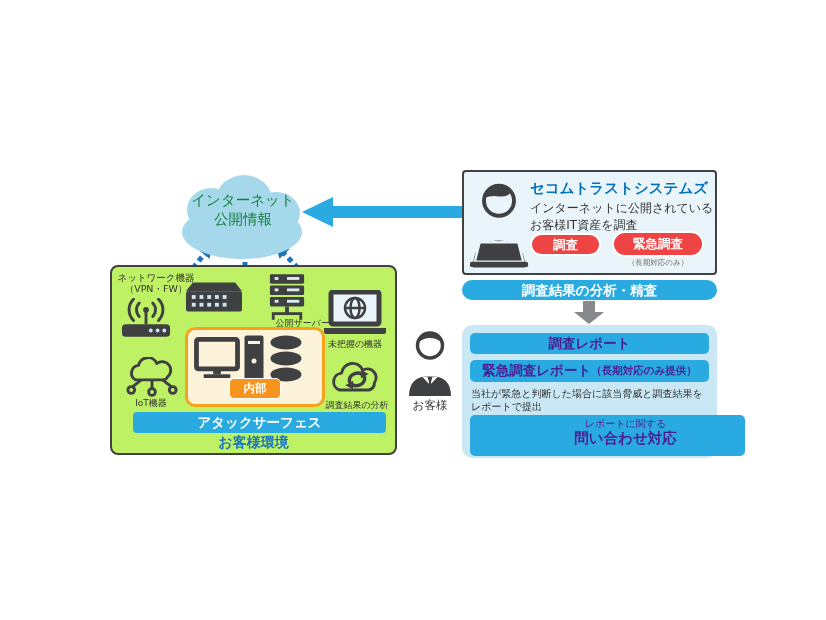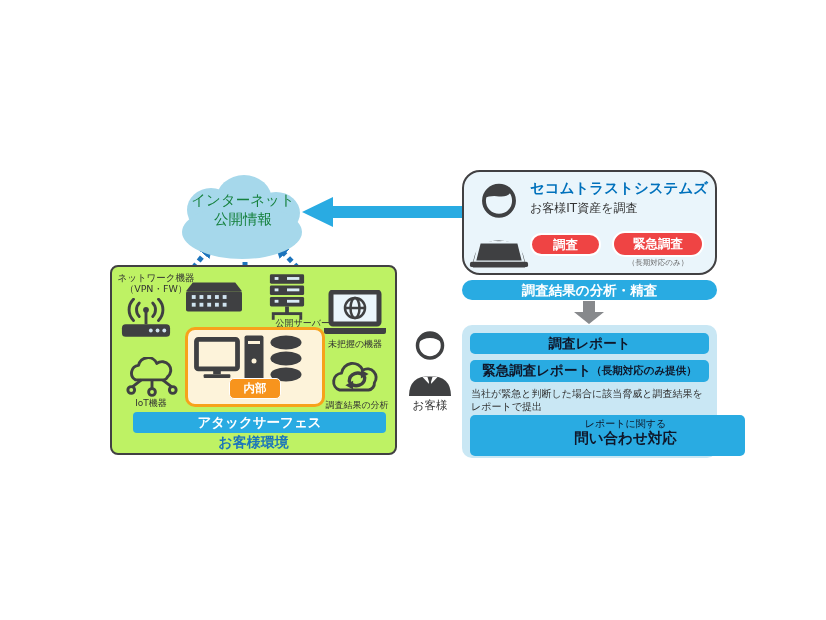--- a/index.html
+++ b/index.html
@@ -39,37 +39,37 @@
   #attack-bar{left:21px;top:145px;width:253px;height:21px;background:#29abe2;
     border-radius:4px;color:#fff;font-weight:bold;font-size:13.5px;
     text-align:center;line-height:21px;}
   #env-title{left:0;top:167px;width:100%;text-align:center;color:#1b75bc;
     font-weight:bold;font-size:14px;}
   
   #customer{left:404px;top:330px;width:52px;text-align:center;}
   #customer-label{font-size:11.5px;color:#333;margin-top:2px;}
   
   #provider-box{left:462px;top:170px;width:255px;height:105px;background:#eaf5fb;
-    border:2px solid #414042;border-radius:18px;}
+    border:2px solid #414042;border-radius:4px;}
   #provider-person-icon{left:4px;top:7px;width:62px;height:90px;}
   #provider-title{left:66px;top:7px;width:186px;font-size:14.5px;font-weight:bold;color:#0071bc;}
   #provider-desc{left:66px;top:28px;width:186px;font-size:12px;color:#333;line-height:16.5px;}
   .pill-btn{background:#ef4444;border:2px solid #fff;border-radius:14px;color:#fff;
     font-weight:bold;text-align:center;}
   #survey-btn{left:66px;top:61px;width:71px;height:23px;font-size:12.5px;line-height:19px;}
   #emergency-btn{left:148px;top:59px;width:92px;height:26px;font-size:12.5px;line-height:22px;}
   #emergency-note{left:148px;top:86px;width:92px;text-align:center;font-size:7.5px;color:#666;}
   
   #analysis-bar{left:462px;top:280px;width:255px;height:20px;background:#29abe2;
     border-radius:10px;color:#fff;font-weight:bold;font-size:13.5px;
     text-align:center;line-height:20px;}
   
   #report-panel{left:462px;top:325px;width:255px;height:133px;background:#c9e7f4;border-radius:10px;}
   .report-bar{position:absolute;left:8px;width:239px;background:#29abe2;border-radius:5px;
-    color:#0f172a;font-weight:bold;text-align:center;}
+    color:#4c1d95;font-weight:bold;text-align:center;}
   #report-bar1{top:8px;height:21px;font-size:13.5px;line-height:21px;}
   #report-bar2{top:35px;height:22px;display:flex;align-items:center;justify-content:center;}
   #report-bar2 .main{font-size:13.5px;}
   #report-bar2 .suffix{font-size:10.5px;}
   #report-note{position:absolute;left:9px;top:62px;width:242px;font-size:10px;color:#333;
     line-height:13px;white-space:pre-line;}
   #report-bar3{top:90px;height:37px;line-height:1;padding-top:4px;padding-left:36px;}
   #report-bar3 .line1{font-size:10px;font-weight:normal;display:block;margin-bottom:2px;}
   #report-bar3 .line2{font-size:14.5px;display:block;}
 </style>
@@ -247,20 +247,21 @@
       <circle cx="32" cy="21" r="15.5" fill="#eaf5fb" stroke="#3f4042" stroke-width="4"></circle>
       <path d="M17,18 a15.5,15.5 0 0 1 28,-7 q-3,6.5 -13,5.5 q-9,-1 -15,1.5 z" fill="#3f4042"></path>
       <path d="M5,90 q0,-28 27,-28 q27,0 27,28 z" fill="#3f4042"></path>
       <polygon points="24,62.5 40,62.5 32,71" fill="#fff"></polygon>
       <polygon points="29.5,63 34.5,63 33,68 34,76 32,79 30,76 31,68" fill="#3f4042"></polygon>
       <polygon points="12,64 52,64 57,84 7,84" fill="#3f4042" stroke="#eaf5fb" stroke-width="2.5"></polygon>
       <rect x="2" y="84" width="60" height="5.5" rx="2" fill="#3f4042"></rect>
     </svg>
     <div class="abs" id="provider-title">セコムトラストシステムズ</div>
     <div class="abs" id="provider-desc">
+      <div>インターネットに公開されている</div>
       <div>お客様IT資産を調査</div>
     </div>
     <div class="abs pill-btn" id="survey-btn">調査</div>
     <div class="abs pill-btn" id="emergency-btn">緊急調査</div>
     <div class="abs" id="emergency-note">（長期対応のみ）</div>
   </div>
 
   <div class="abs" id="analysis-bar">調査結果の分析・精査</div>
 
   <div class="abs" id="report-panel">

